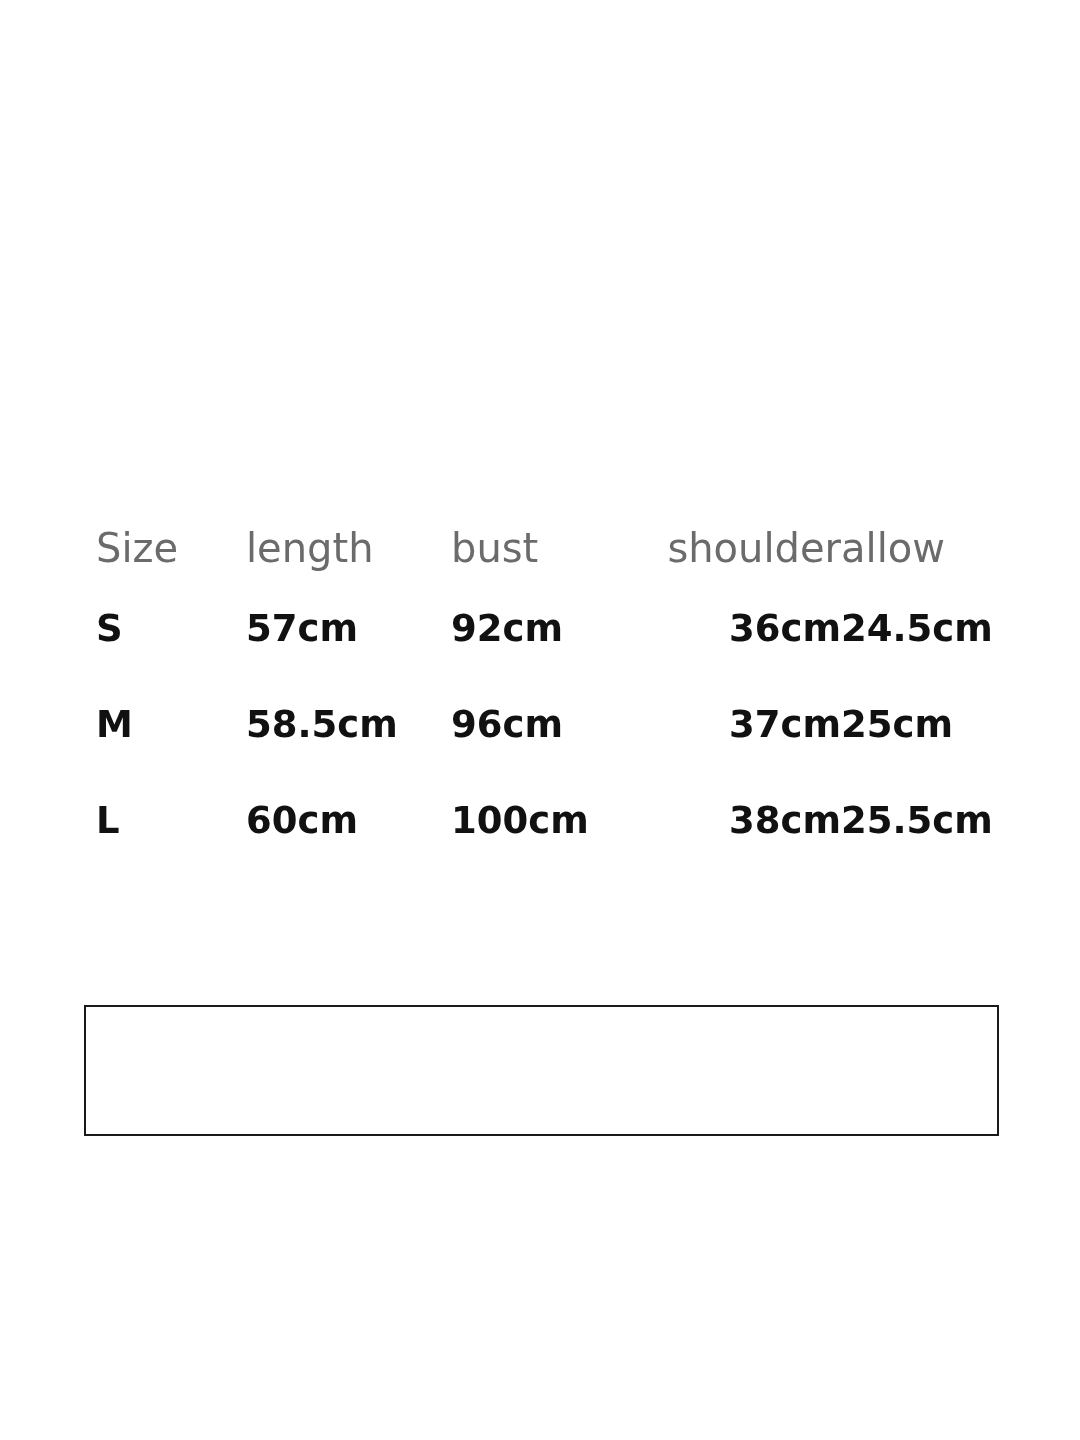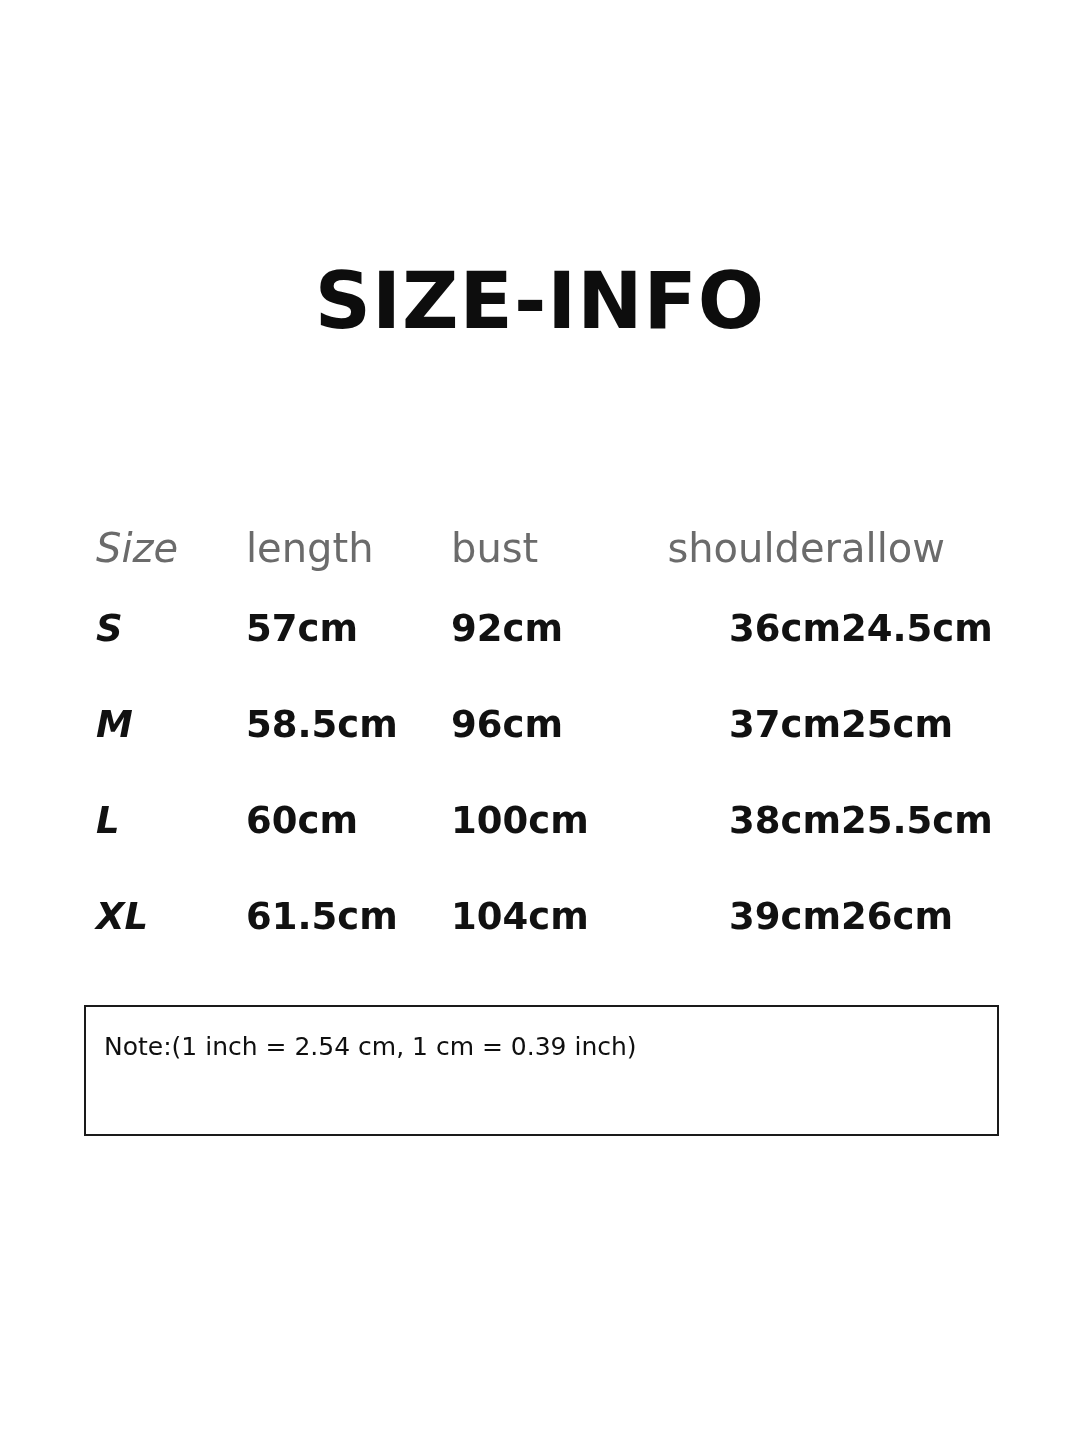--- a/index.html
+++ b/index.html
@@ -56,21 +56,21 @@
   .size-table td {
     font-weight: 700;
     color: #111111;
     font-size: 37px;
     text-align: left;
     padding: 0 0 53px 0;
     white-space: nowrap;
   }
 
   .size-table th.col-size,
-  .size-table td.col-size { width: 150px; font-style: italic; }
+  .size-table td.col-size { width: 150px; }
   .size-table th.col-length,
   .size-table td.col-length { width: 205px; margin-left: 17px; }
   .size-table th.col-bust,
   .size-table td.col-bust { width: 165px; margin-left: 43px; }
   .size-table th.col-shoulder,
   .size-table td.col-shoulder { width: 225px; text-align: right; }
   .size-table th.col-sleeve,
   .size-table td.col-sleeve { width: 155px; }
 
   .note-box {
@@ -90,21 +90,20 @@
     color: #0f0f0f;
     font-weight: 400;
     white-space: nowrap;
   }
 </style>
 </head>
 <body>
 
 <div class="page">
 
-  <div class="title">SIZE-INFO</div>
 
   <table class="size-table">
     <thead>
       <tr>
         <th class="col-size">Size</th>
         <th class="col-length">length</th>
         <th class="col-bust">bust</th>
         <th class="col-shoulder">shoulder</th>
         <th class="col-sleeve">allow</th>
       </tr>
@@ -124,27 +123,19 @@
         <td class="col-shoulder">37cm</td>
         <td class="col-sleeve">25cm</td>
       </tr>
       <tr>
         <td class="col-size">L</td>
         <td class="col-length">60cm</td>
         <td class="col-bust">100cm</td>
         <td class="col-shoulder">38cm</td>
         <td class="col-sleeve">25.5cm</td>
       </tr>
-      <tr>
-        <td class="col-size">XL</td>
-        <td class="col-length">61.5cm</td>
-        <td class="col-bust">104cm</td>
-        <td class="col-shoulder">39cm</td>
-        <td class="col-sleeve">26cm</td>
-      </tr>
     </tbody>
   </table>
 
   <div class="note-box">
-    <div class="note-line">Note:(1 inch = 2.54 cm, 1 cm = 0.39 inch)</div>
   </div>
 
 </div>
 
 </body></html>

